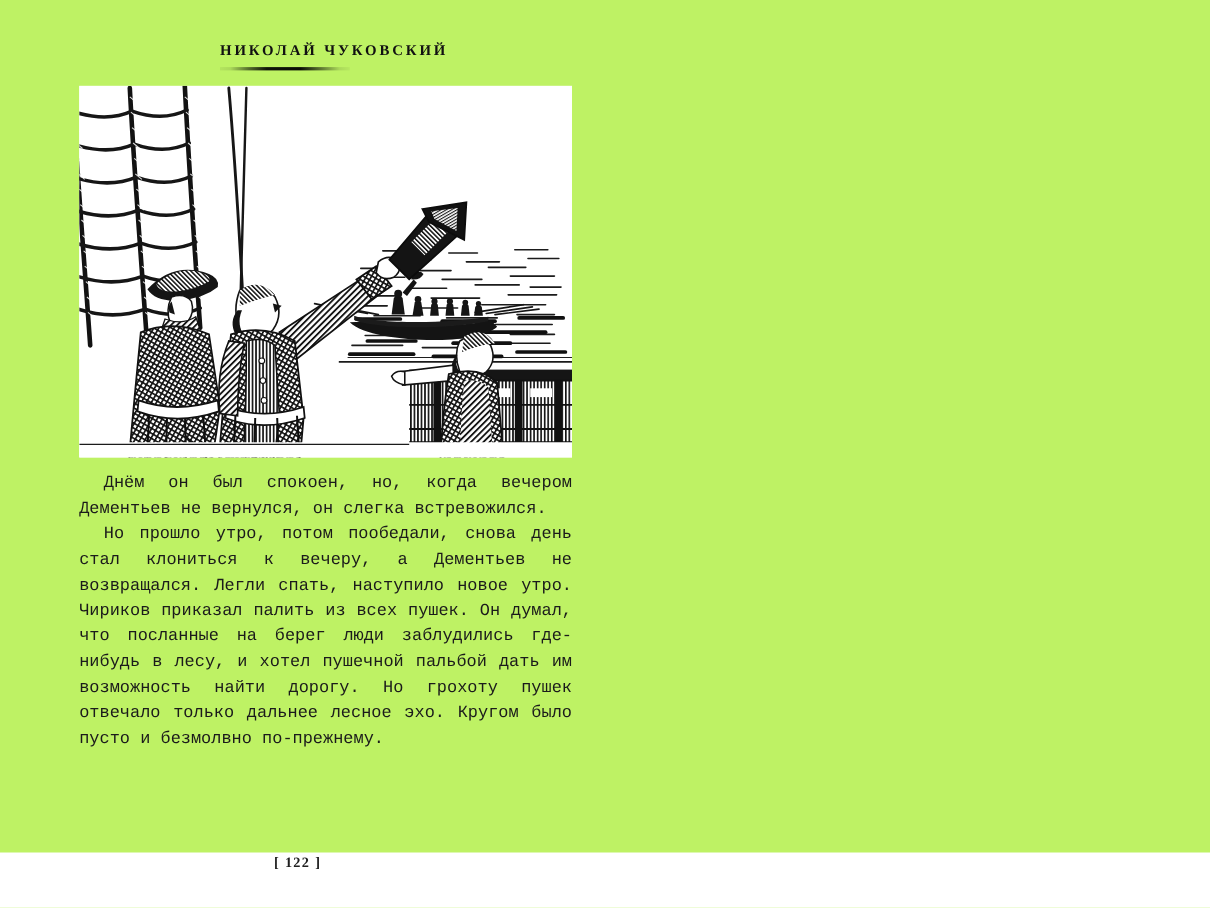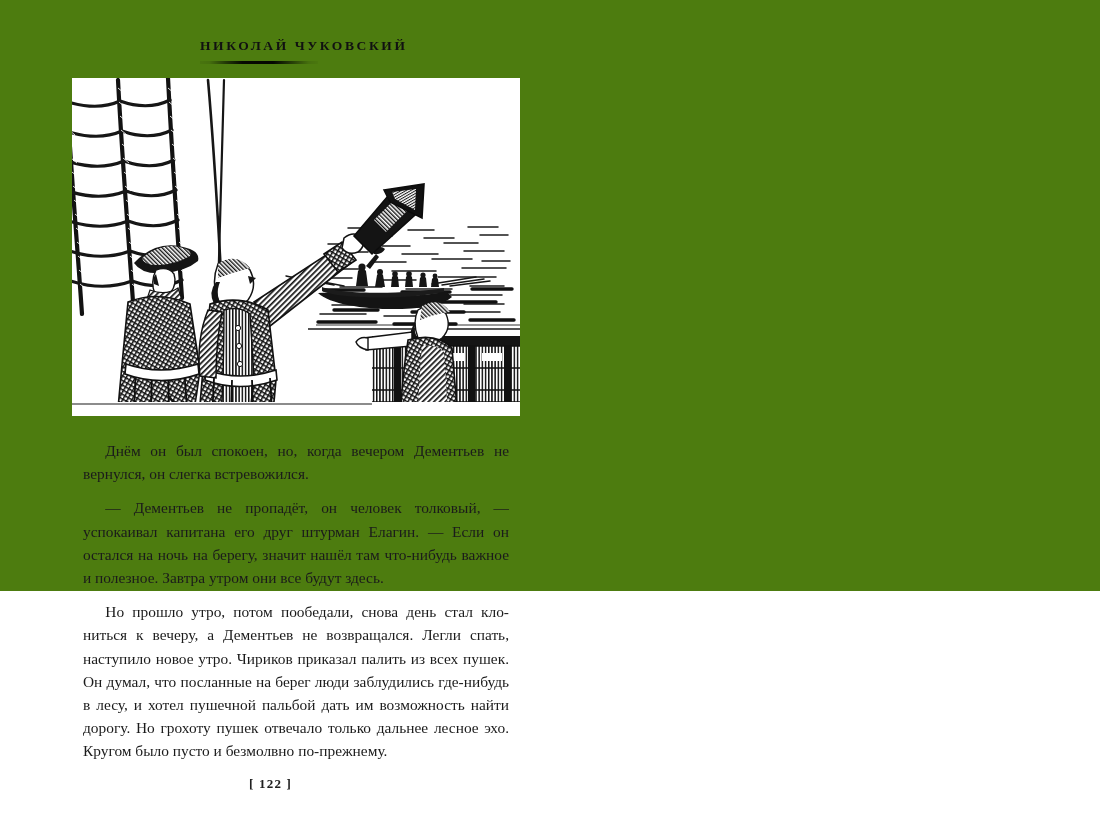--- a/index.html
+++ b/index.html
@@ -10,22 +10,22 @@
   body {
     width: 1100px;
     height: 825px;
     overflow: hidden;
     font-family: "Liberation Serif", "DejaVu Serif", serif;
     color: #1a1a1a;
   }
   .spread {
     position: relative;
     width: 1100px;
-    height: 591px;
-    background: #4d7c0f;
+    height: 775px;
+    background: #bef264;
     display: flex;
   }
   .page {
     position: relative;
     width: 550px;
     height: 825px;
     box-sizing: border-box;
   }
   .page-left  { padding: 0 0 0 0; }
   .page-right { padding: 0 0 0 0; }
@@ -69,22 +69,23 @@
     font-size: 15.4px;
     line-height: 23.2px;
     text-align: justify;
     text-justify: inter-word;
     hyphens: manual;
     color: #1b1b1b;
   }
   .col-left  { left: 72px; top: 428px; width: 448px; }
 
   .col p {
-    margin: 11px;
+    margin: 0;
     text-indent: 1.45em;
+    font-family: Liberation Mono, monospace;
   }
 
   
   .folio {
     position: absolute;
     bottom: 33px;
     font-size: 13px;
     letter-spacing: 1.2px;
     font-weight: 700;
     color: #202020;
@@ -383,21 +384,20 @@
             <g stroke="#1b1b1b" stroke-width="1.2">
               <path d="M0 326 H300"></path>
             </g>
           </g>
         </g>
       </svg>
     </div>
 
     <div class="col col-left">
       <p>Днём он был спокоен, но, когда вечером Дементьев не вернулся, он слегка встревожился.</p>
-      <p>— Дементьев не пропадёт, он человек толковый, — успокаивал капитана его друг штурман Елагин. — Если он остал­ся на ночь на берегу, значит нашёл там что-нибудь важное и полезное. Завтра утром они все будут здесь.</p>
       <p>Но прошло утро, потом пообедали, снова день стал кло­ниться к вечеру, а Дементьев не возвращался. Легли спать, наступило новое утро. Чириков приказал палить из всех пу­шек. Он думал, что посланные на берег люди заблудились где-нибудь в лесу, и хотел пушечной пальбой дать им воз­можность найти дорогу. Но грохоту пушек отвечало толь­ко дальнее лесное эхо. Кругом было пусто и безмолвно по-прежнему.</p>
     </div>
 
     <div class="folio folio-left">[ 122 ]</div>
   </div>
 
   <div class="page page-right">
 
     
 

